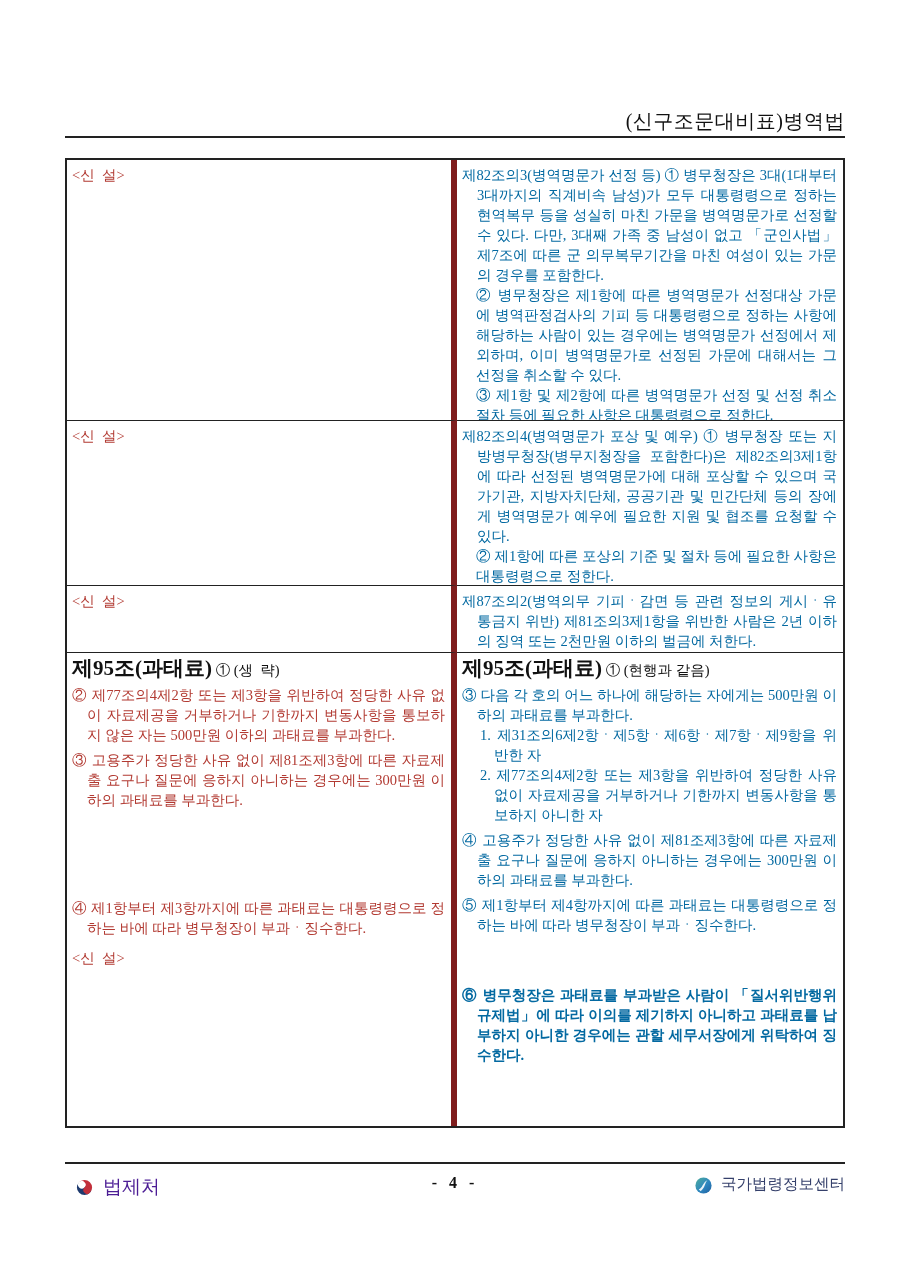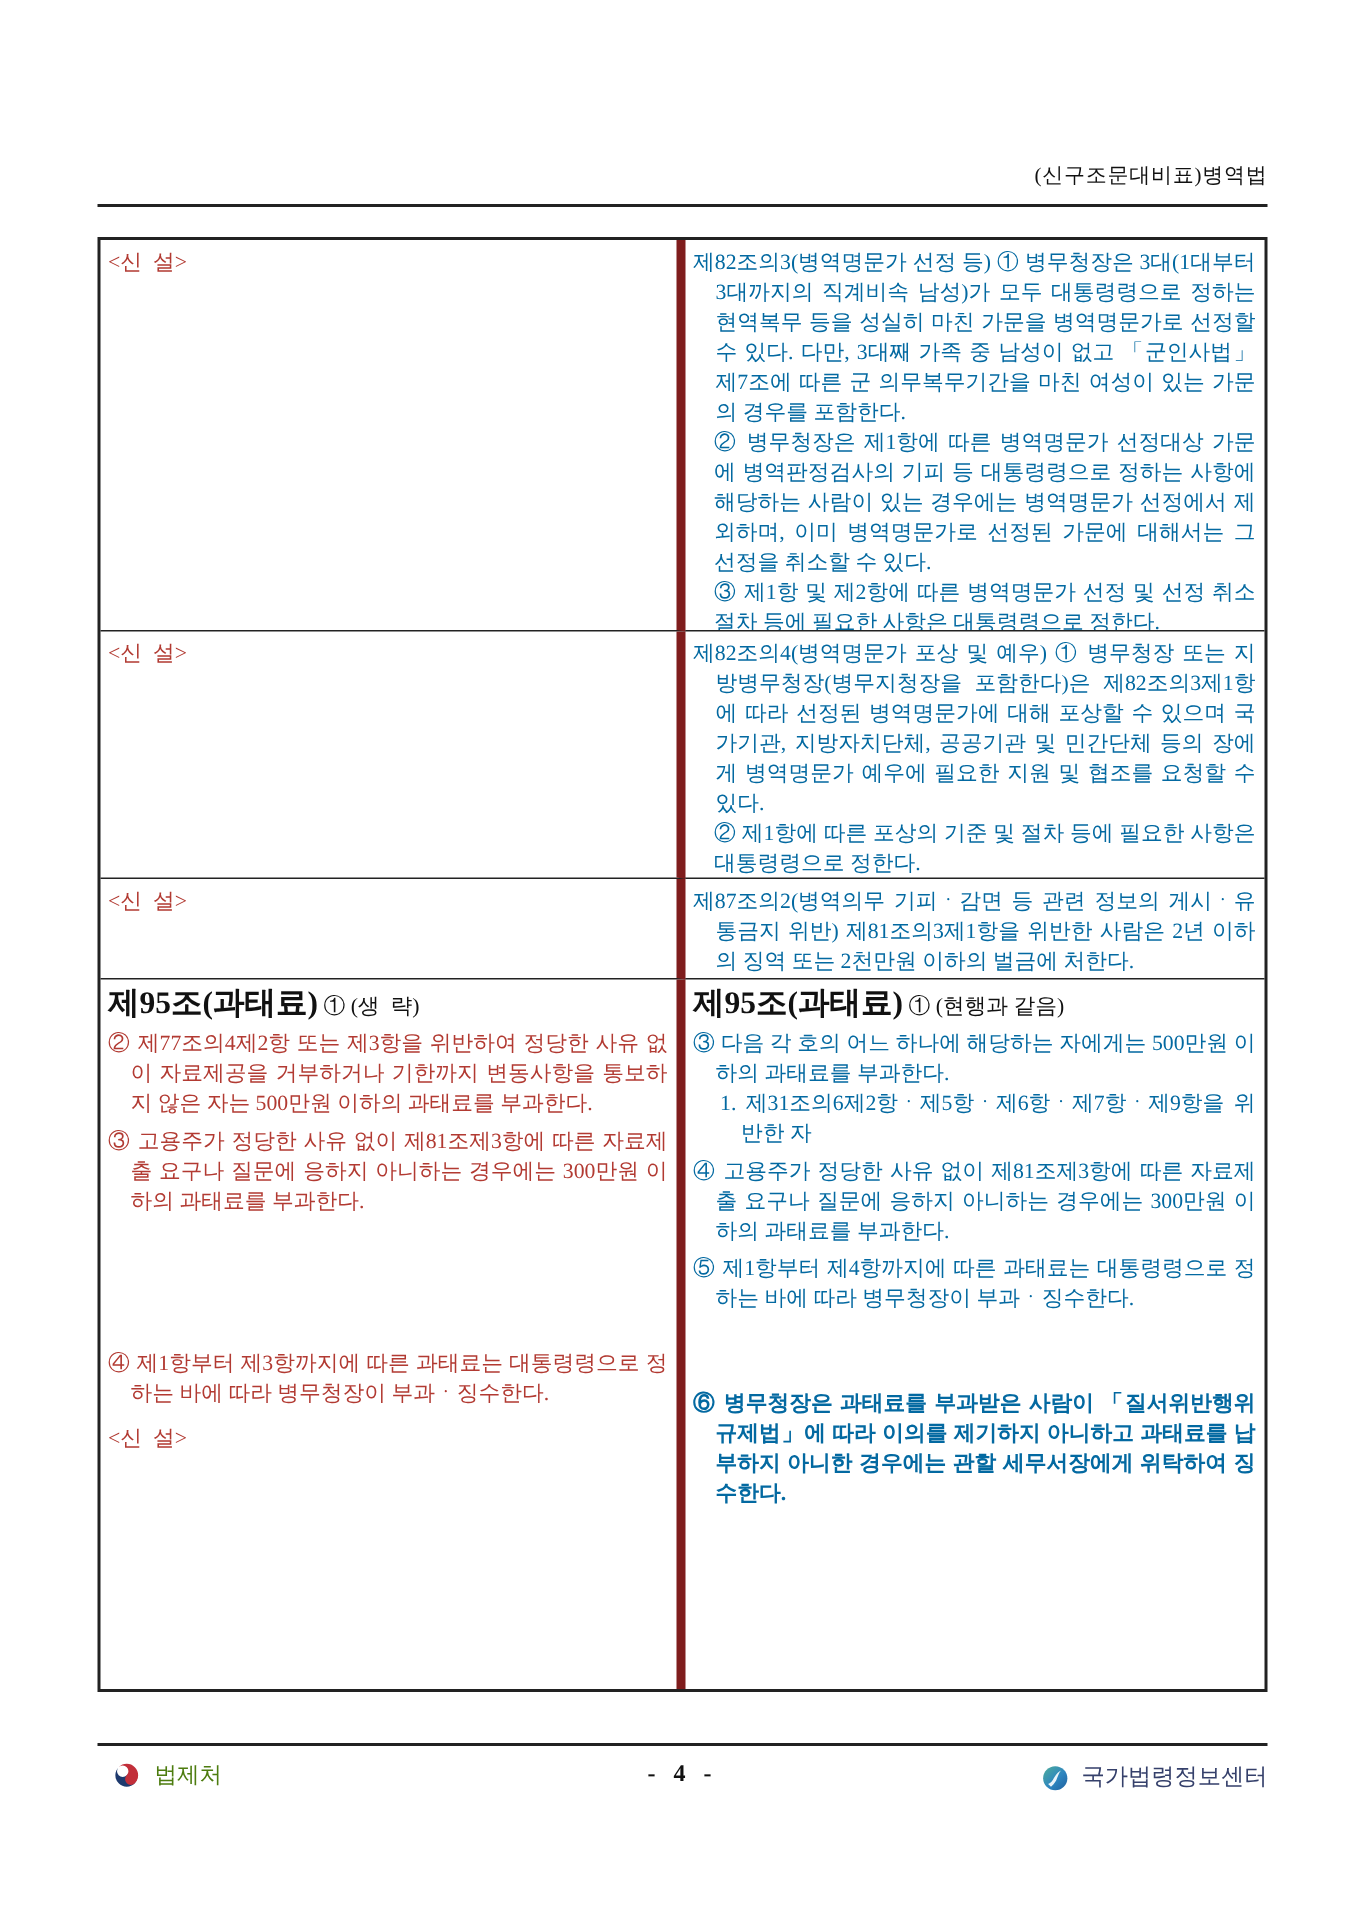--- a/index.html
+++ b/index.html
@@ -4,21 +4,21 @@
 <style>
   * { margin:0; padding:0; box-sizing:border-box; }
   html,body { background:#ffffff; }
   .page {
     position:relative; width:900px; height:1272px; background:#ffffff;
     font-family:"Liberation Serif","DejaVu Serif",serif;
     color:#111; overflow:hidden;
   }
   .header-title {
     position:absolute; top:108px; left:65px; width:780px;
-    text-align:right; font-size:14px; letter-spacing:.5px; color:#111;
+    text-align:right; font-size:20px; letter-spacing:.5px; color:#111;
   }
   .rule-top {
     position:absolute; top:136px; left:65px; width:780px; height:2px; background:#222;
   }
   .cmp-table {
     position:absolute; top:158px; left:65px; width:780px;
     display:grid; grid-template-columns:390px 1fr;
     grid-template-rows:261px 165px 67px 473px;
     border:2px solid #222;
   }
@@ -40,21 +40,21 @@
   .lp4 { margin-top:88px; }
   .lp5 { margin-top:26px; }
   .lmk { margin-top:10px; }
   .rp6 { margin-top:50px;font-weight:bold; }
   .rule-footer {
     position:absolute; top:1162px; left:65px; width:780px; height:2px; background:#222;
   }
   .footer {
     position:absolute; top:1172px; left:65px; width:780px; height:30px;
   }
-  .footer-left { position:absolute; left:10px; top:2px; display:flex; align-items:center; gap:9px; font-size:15px; color:#4d7c0f; }
+  .footer-left { position:absolute; left:10px; top:2px; display:flex; align-items:center; gap:9px; font-size:19px; color:#4c1d95; }
   .footer-center { position:absolute; left:0; width:100%; top:2px; text-align:center; font-weight:bold; font-size:16px; letter-spacing:4px; color:#111; }
   .footer-right { position:absolute; right:0; top:2px; display:flex; align-items:flex-end; gap:8px; font-size:15.5px; color:#35406b; }
   .logo { width:19px; height:19px; display:inline-block; }
 </style>
 </head>
 <body>
 
 <div class="page">
 
   <div class="header-title">(신구조문대비표)병역법</div>
@@ -90,20 +90,21 @@
       <div class="head"><b>제95조(과태료)</b><span> ① (생  략)</span></div>
       <div class="old-text hang para">② 제77조의4제2항 또는 제3항을 위반하여 정당한 사유 없이 자료제공을 거부하거나 기한까지 변동사항을 통보하지 않은 자는 500만원 이하의 과태료를 부과한다.</div>
       <div class="old-text hang para">③ 고용주가 정당한 사유 없이 제81조제3항에 따른 자료제출 요구나 질문에 응하지 아니하는 경우에는 300만원 이하의 과태료를 부과한다.</div>
       <div class="old-text hang lp4">④ 제1항부터 제3항까지에 따른 과태료는 대통령령으로 정하는 바에 따라 병무청장이 부과ㆍ징수한다.</div>
       <div class="marker lmk">&lt;신  설&gt;</div>
     </div>
     <div class="cell row-last">
       <div class="head"><b>제95조(과태료)</b><span> ① (현행과 같음)</span></div>
       <div class="new-text hang para">③ 다음 각 호의 어느 하나에 해당하는 자에게는 500만원 이하의 과태료를 부과한다.</div>
       <div class="new-text item">1. 제31조의6제2항ㆍ제5항ㆍ제6항ㆍ제7항ㆍ제9항을 위반한 자</div>
+      <div class="new-text item">2. 제77조의4제2항 또는 제3항을 위반하여 정당한 사유 없이 자료제공을 거부하거나 기한까지 변동사항을 통보하지 아니한 자</div>
       <div class="new-text hang para">④ 고용주가 정당한 사유 없이 제81조제3항에 따른 자료제출 요구나 질문에 응하지 아니하는 경우에는 300만원 이하의 과태료를 부과한다.</div>
       <div class="new-text hang para">⑤ 제1항부터 제4항까지에 따른 과태료는 대통령령으로 정하는 바에 따라 병무청장이 부과ㆍ징수한다.</div>
       <div class="new-text hang rp6">⑥ 병무청장은 과태료를 부과받은 사람이 「질서위반행위규제법」에 따라 이의를 제기하지 아니하고 과태료를 납부하지 아니한 경우에는 관할 세무서장에게 위탁하여 징수한다.</div>
     </div>
 
   </div>
 
   <div class="rule-footer"></div>
 
   <div class="footer">

